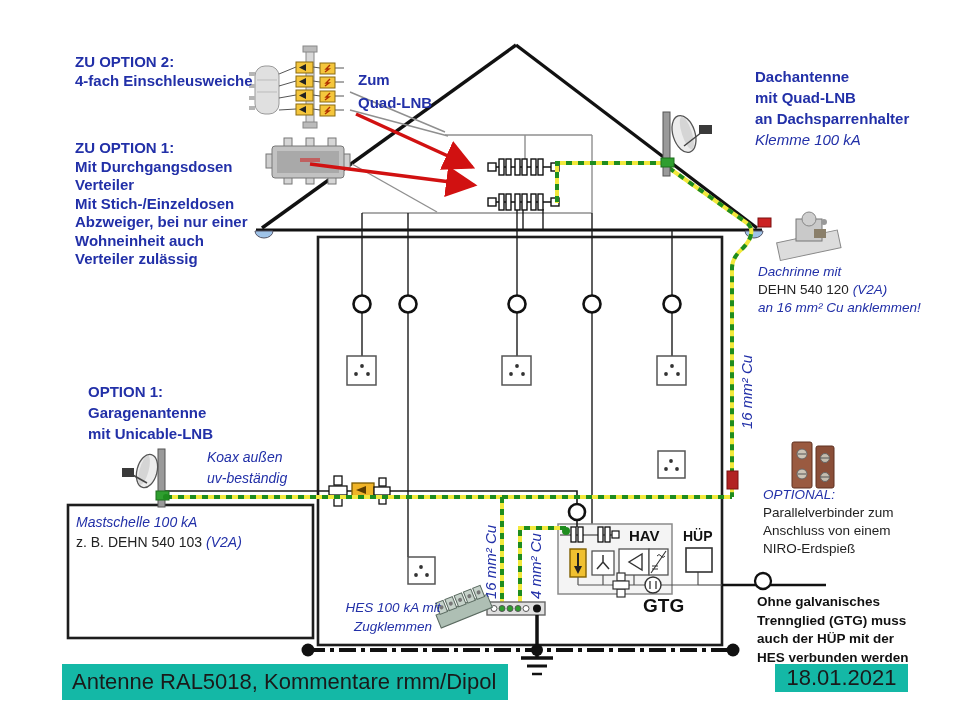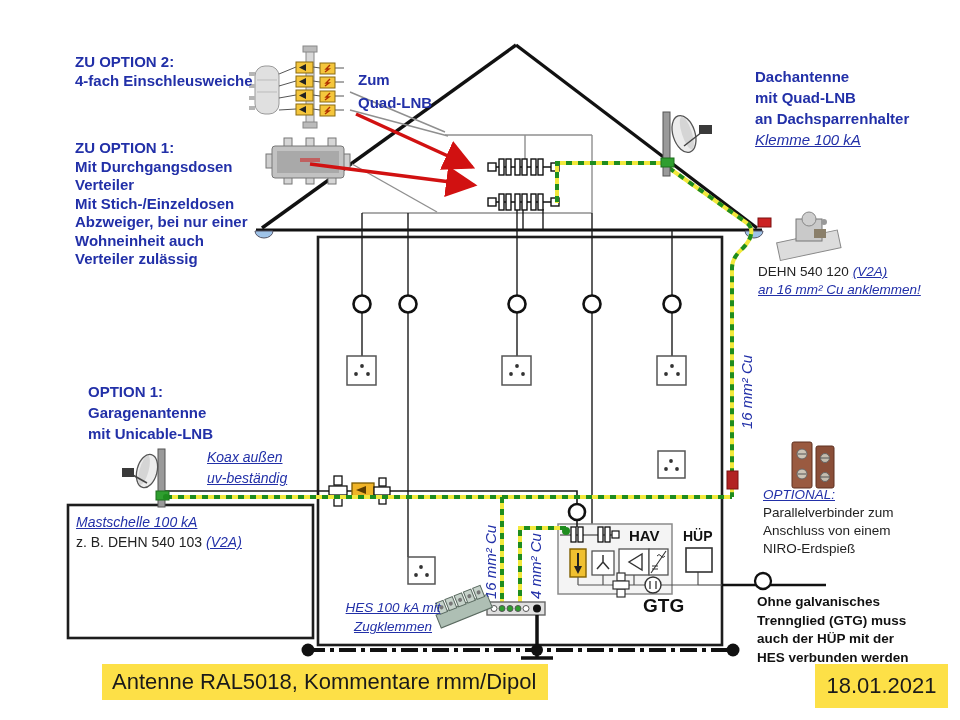--- a/index.html
+++ b/index.html
@@ -1,27 +1,27 @@
 <!DOCTYPE html>
 <html><head>
 <meta charset="utf-8">
 <style>
   html,body{margin:0;padding:0;background:#fff;}
   #canvas{position:relative;width:960px;height:720px;background:#ffffff;overflow:hidden;
           font-family:"Liberation Sans",sans-serif;}
   svg{position:absolute;left:0;top:0;}
   .tb{position:absolute;white-space:nowrap;color:#2230a8;line-height:19px;font-size:15px;}
   .bold{font-weight:bold;}
-  .it{font-style:italic;text-decoration:underline;}
+  .it{font-style:italic;}
   .dark{color:#222;}
   .s13{font-size:13.5px;line-height:18px;}
   .s14{font-size:14px;line-height:20px;}
   .rot{transform-origin:0 0;transform:rotate(-90deg);font-style:italic;font-size:15px;}
-  .footerbar{position:absolute;background:#fde047;color:#1a1a1a;font-size:22px;
-             display:flex;align-items:center;margin-left:40px;}
+  .footerbar{position:absolute;background:#14b8a6;color:#1a1a1a;font-size:22px;
+             display:flex;align-items:center;}
 </style>
 </head>
 <body>
 
 <div id="canvas">
 
 <svg width="960" height="720" viewBox="0 0 960 720">
   <defs>
     <marker id="ra" markerWidth="10" markerHeight="10" refX="8" refY="4.5" orient="auto">
       <path d="M0,0 L9,4.5 L0,9 z" fill="#d11111"></path>
@@ -351,20 +351,21 @@
 </div>
 
 <div class="tb bold" style="left:755px;top:66px;line-height:21px">
   <div>Dachantenne</div>
   <div>mit Quad-LNB</div>
   <div>an Dachsparrenhalter</div>
   <div class="it" style="font-weight:normal">Klemme 100 kA</div>
 </div>
 
 <div class="tb s13" style="left:758px;top:263px">
+  <div class="it">Dachrinne mit</div>
   <div>
     <span class="dark" style="margin-right:4px">DEHN 540 120</span><span class="it">(V2A)</span>
   </div>
   <div class="it">an 16 mm² Cu anklemmen!</div>
 </div>
 
 <div class="tb bold" style="left:88px;top:381px;line-height:21px">
   <div>OPTION 1:</div>
   <div>Garagenantenne</div>
   <div>mit Unicable-LNB</div>
@@ -403,15 +404,15 @@
 
 <div class="tb bold" style="left:629px;top:526px;color:#111">HAV</div>
 <div class="tb bold" style="left:683px;top:527px;color:#111;font-size:14px">HÜP</div>
 <div class="tb bold" style="left:643px;top:596px;color:#111;font-size:19px">GTG</div>
 
 <div class="tb rot" style="left:481px;top:599px">16 mm² Cu</div>
 <div class="tb rot" style="left:526px;top:599px">4 mm² Cu</div>
 <div class="tb rot" style="left:737px;top:429px">16 mm² Cu</div>
 
 <div class="footerbar" style="left:62px;top:664px;width:436px;height:36px;padding-left:10px">Antenne RAL5018, Kommentare rmm/Dipol</div>
-<div class="footerbar" style="left:775px;top:664px;width:133px;height:44px;justify-content:center">18.01.2021</div>
+<div class="footerbar" style="left:775px;top:664px;width:133px;height:28px;justify-content:center">18.01.2021</div>
 
 </div>
 
 </body></html>

